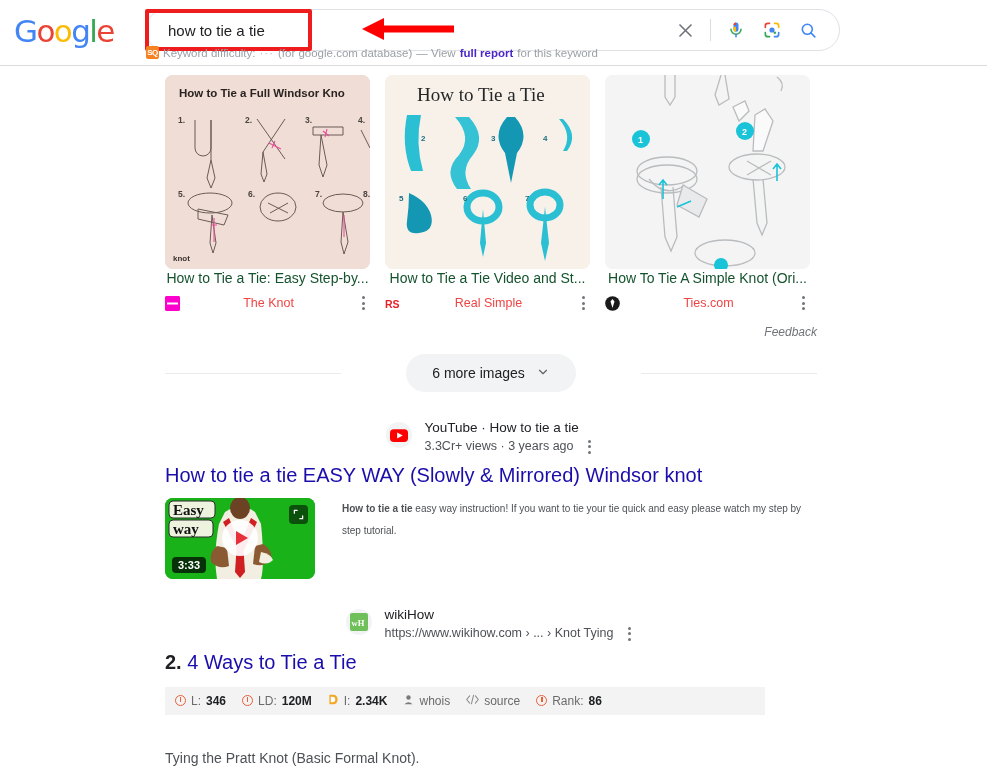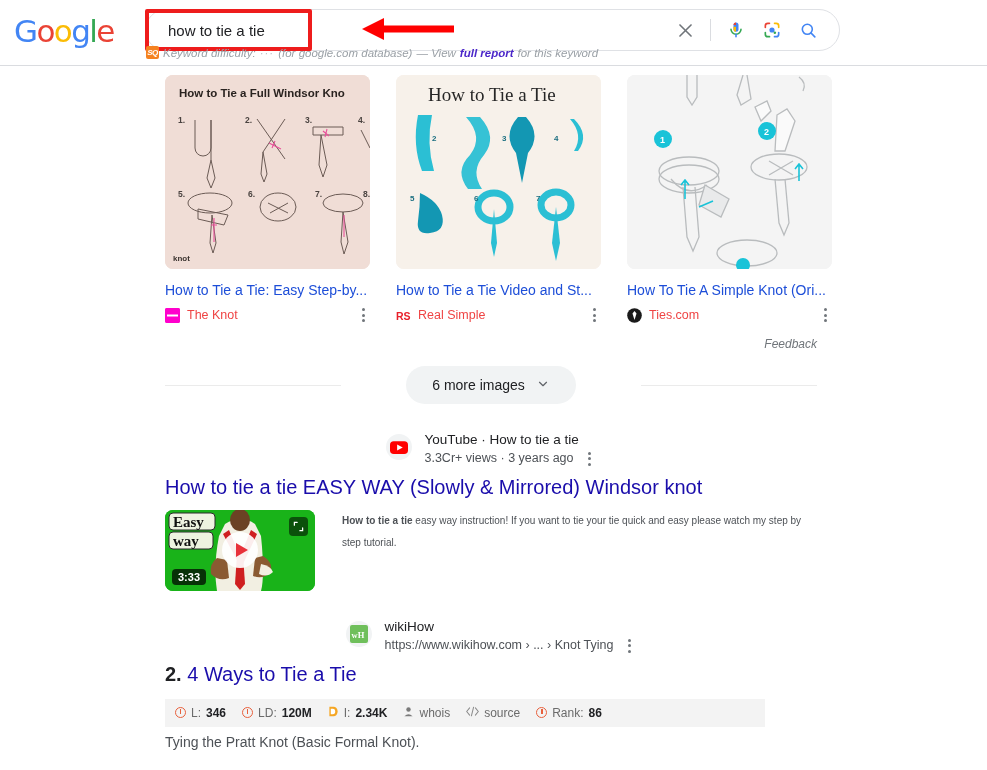--- a/index.html
+++ b/index.html
@@ -61,43 +61,42 @@
   }
   
   #red-arrow { position:absolute; left:362px; top:16px; width:92px; height:26px; pointer-events:none; }
 
   
   #kw-strip {
     position:absolute; left:146px; top:46px;
     font-size:11.5px; color:#9aa0a6;
     display:flex; align-items:center; gap:4px;
     white-space:nowrap;
-    font-style:italic;
   }
   #kw-badge {
     width:13px;height:13px;border-radius:2px;
     background:#f58220;color:#fff;font-size:8px;font-weight:bold;
     display:flex;align-items:center;justify-content:center;
     line-height:1; letter-spacing:-0.5px;
   }
   #kw-strip .kw-link { color:#4b27c9; text-decoration:none; font-weight:bold; }
   #kw-dots { letter-spacing:1px; color:#bdc1c6; }
 
   
   #main { position:absolute; left:0; top:67px; width:987px; }
   .col { margin-left:165px; width:652px; }
 
   
-  #image-pack { display:flex; gap:26px; margin-top:8px; }
+  #image-pack { display:flex; gap:15px; margin-top:8px;text-align:center; }
   .img-card { width:205px; }
   .img-thumb {
     width:205px;height:194px;border-radius:8px;overflow:hidden;position:relative;
   }
   .img-title {
-    margin-top:12px; font-size:14px; color:#1d4ed8; line-height:18px;
+    font-size:14px; color:#14532d; line-height:18px;
     white-space:nowrap; overflow:hidden; text-overflow:ellipsis;
   }
   .img-src-row {
     margin-top:7px; display:flex; align-items:center; gap:7px;
     font-size:12.5px; color:#ef4444;
   }
   .fav { width:15px;height:15px;flex:0 0 15px;display:flex;align-items:center;justify-content:center;border-radius:2px;overflow:hidden;}
   .img-src-name { flex:1; white-space:nowrap; overflow:hidden; text-overflow:ellipsis; }
   .kebab { display:flex;flex-direction:column;gap:2.5px;align-items:center;cursor:pointer;padding:2px 5px;}
   .kebab i { display:block;width:3px;height:3px;border-radius:50%;background:#70757a; }
@@ -173,21 +172,21 @@
   #seo-bar {
     margin-top:12px; background:#f3f3f3; height:28px;
     display:flex; align-items:center; gap:16px; padding:0 10px;
     font-size:12px; color:#6b6b6b; width:600px;
   }
   .seo-item { display:flex; align-items:center; gap:5px; white-space:nowrap; }
   .seo-item b { color:#202124; }
   .ring { width:11px;height:11px;border:1.6px solid #e8603c;border-radius:50%;display:inline-block;position:relative;}
   .ring:after{content:"";position:absolute;left:4px;top:0.5px;width:1.4px;height:5px;background:#e8603c;}
 
-  #wiki-snippet { font-size:14px; line-height:22px; color:#4d5156; margin-top:4px; }
+  #wiki-snippet { font-size:14px; line-height:22px; color:#4d5156; margin-top:32px; }
   #wiki-sitelinks { font-size:14px; line-height:22px; margin-top:4px; color:#70757a; }
 </style>
 </head>
 <body>
 
 <div id="header">
 
   <div id="google-logo">
     <span>G</span><span>o</span><span>o</span><span>g</span><span>l</span><span>e</span>
   </div>

